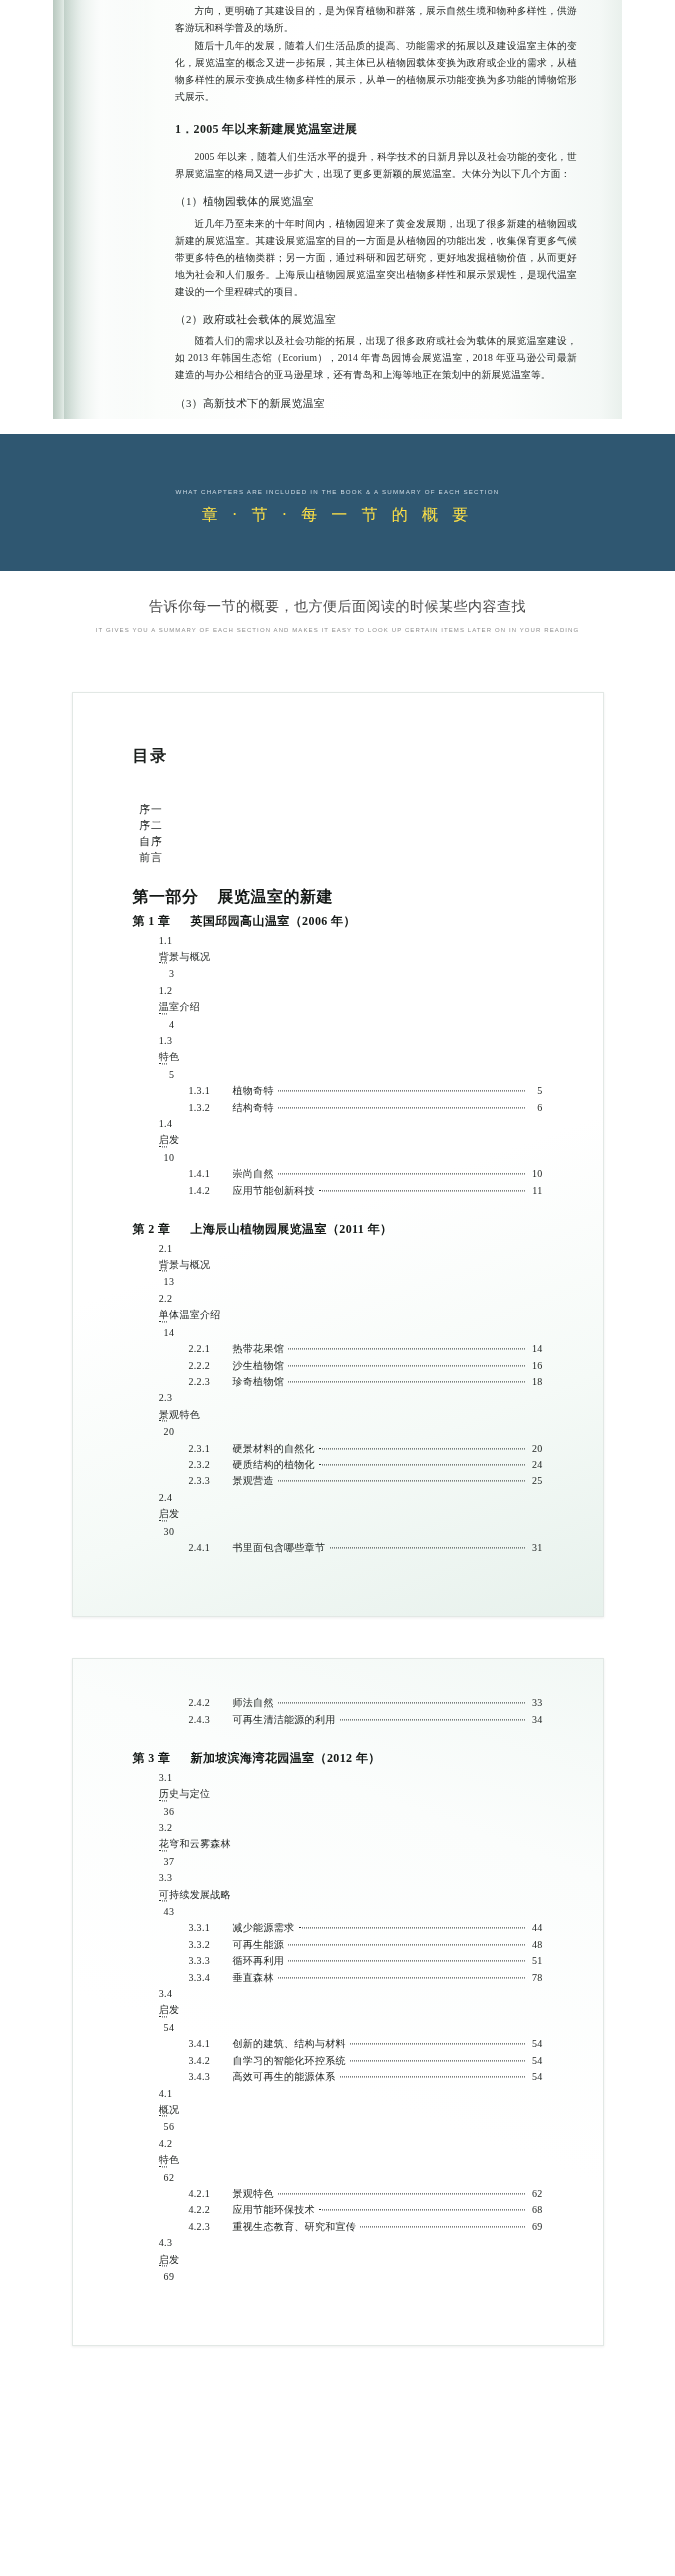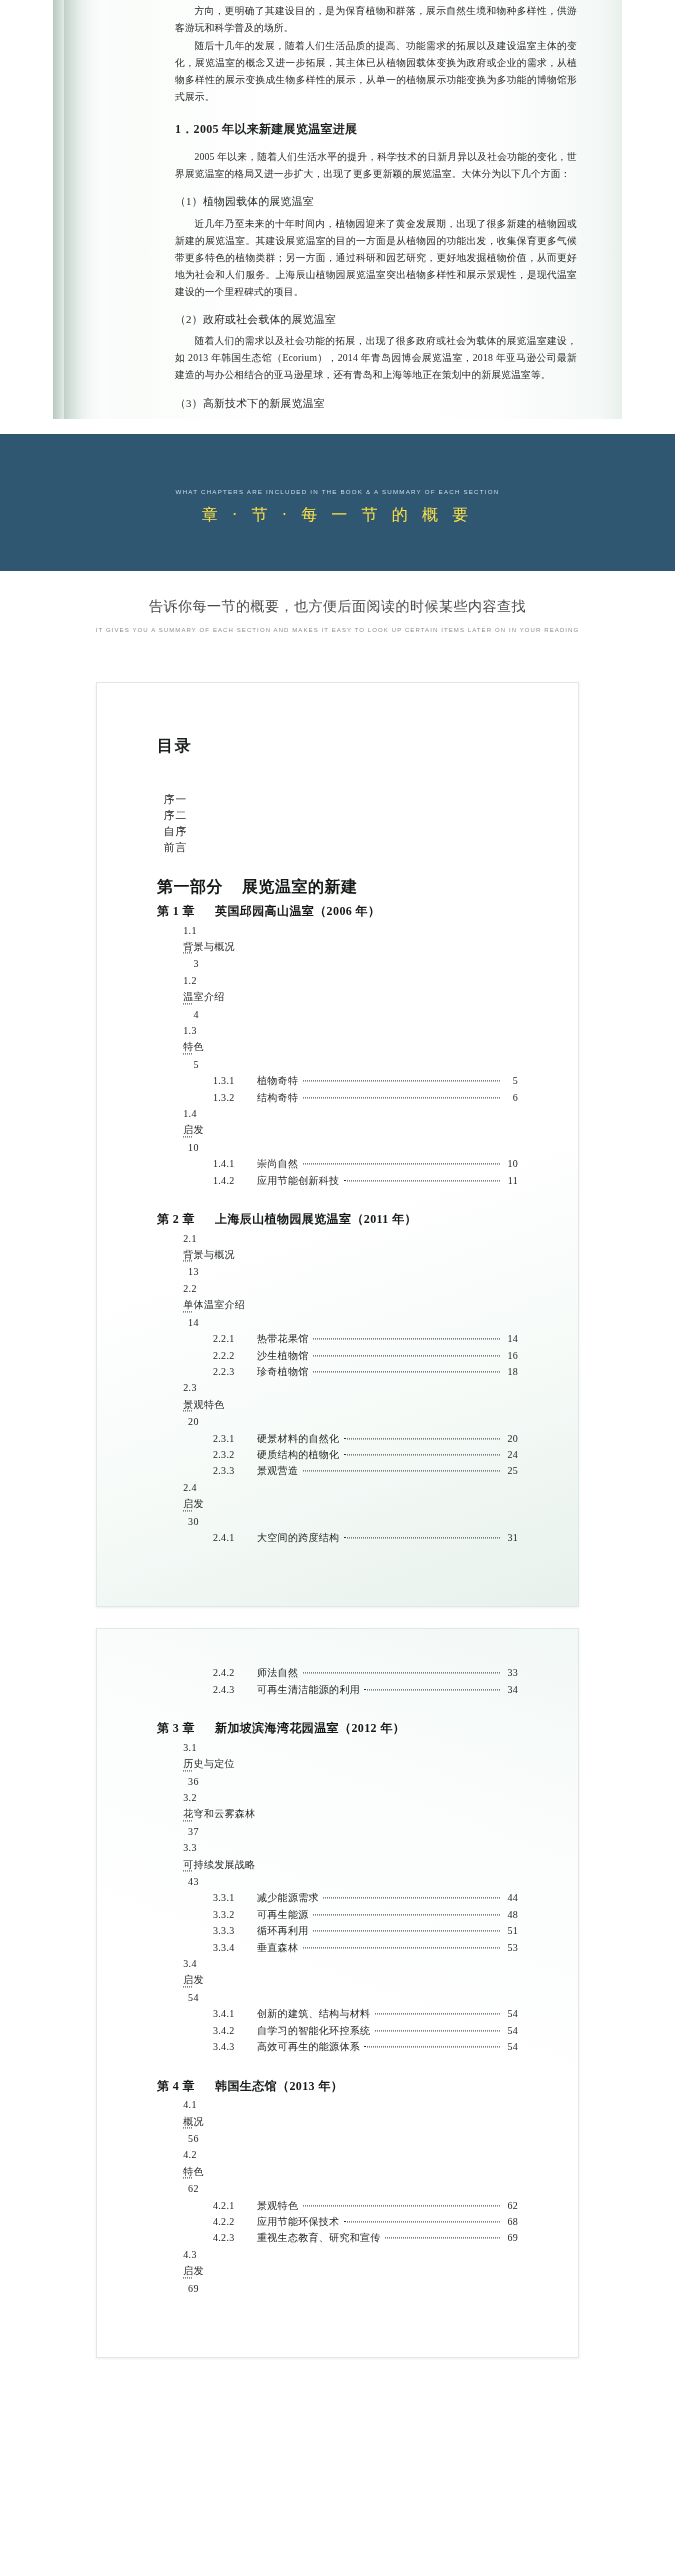--- a/index.html
+++ b/index.html
@@ -141,22 +141,22 @@
 
   
   .toc-page {
     position: relative;
     width: 675px;
     background: #ffffff;
     overflow: hidden;
   }
   .toc-sheet {
     position: relative;
-    margin: 2px auto;
-    width: 483px;
+    margin: 12px auto;
+    width: 532px;
     background:
       linear-gradient(160deg, #ffffff 0%, #ffffff 55%, #f5faf7 78%, #e7f1ec 100%);
     border: 0.9px solid #e2e8e5;
     box-shadow: 0 0.9px 2.6px rgba(0,0,0,0.07);
   }
   .toc-sheet.p2 {
     background:
       linear-gradient(200deg, #f2f8f5 0%, #fbfdfc 25%, #ffffff 60%, #ffffff 100%);
   }
   .toc-inner { padding: 0 60px; }
@@ -389,21 +389,21 @@
         <span class="page">25</span>
       </div>
       <div class="toc-row lvl1">
         <span class="num">2.4</span>
         <span class="label">启发</span>
         <span class="leader"></span>
         <span class="page">30</span>
       </div>
       <div class="toc-row lvl2">
         <span class="num">2.4.1</span>
-        <span class="label">大空间的跨度结构</span>
+        <span class="label">书里面包含哪些章节</span>
         <span class="leader"></span>
         <span class="page">31</span>
       </div>
 
       <div class="toc-bottom-pad"></div>
     </div>
   </div>
 </div>
 
 <div class="spacer-white" style="height:17px"></div>
@@ -463,21 +463,21 @@
       <div class="toc-row lvl2">
         <span class="num">3.3.3</span>
         <span class="label">循环再利用</span>
         <span class="leader"></span>
         <span class="page">51</span>
       </div>
       <div class="toc-row lvl2">
         <span class="num">3.3.4</span>
         <span class="label">垂直森林</span>
         <span class="leader"></span>
-        <span class="page">53</span>
+        <span class="page">78</span>
       </div>
       <div class="toc-row lvl1">
         <span class="num">3.4</span>
         <span class="label">启发</span>
         <span class="leader"></span>
         <span class="page">54</span>
       </div>
       <div class="toc-row lvl2">
         <span class="num">3.4.1</span>
         <span class="label">创新的建筑、结构与材料</span>
@@ -490,24 +490,20 @@
         <span class="leader"></span>
         <span class="page">54</span>
       </div>
       <div class="toc-row lvl2">
         <span class="num">3.4.3</span>
         <span class="label">高效可再生的能源体系</span>
         <span class="leader"></span>
         <span class="page">54</span>
       </div>
 
-      <div class="chapter-title ch-gap">
-        <span class="ch-no">第 4 章</span>
-        <span>韩国生态馆（2013 年）</span>
-      </div>
       <div class="toc-row lvl1">
         <span class="num">4.1</span>
         <span class="label">概况</span>
         <span class="leader"></span>
         <span class="page">56</span>
       </div>
       <div class="toc-row lvl1">
         <span class="num">4.2</span>
         <span class="label">特色</span>
         <span class="leader"></span>

